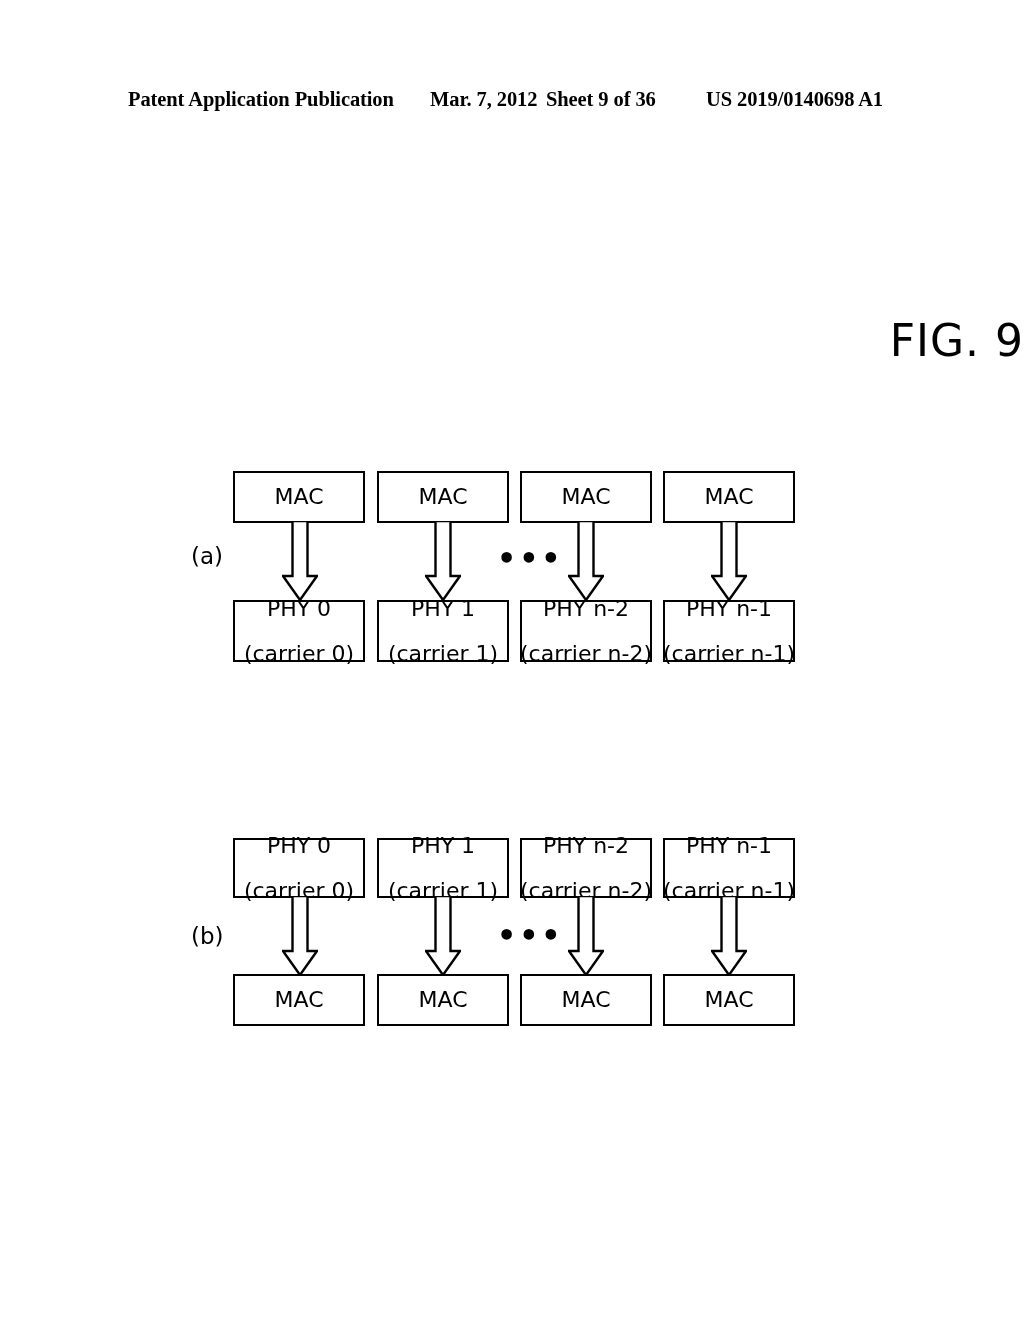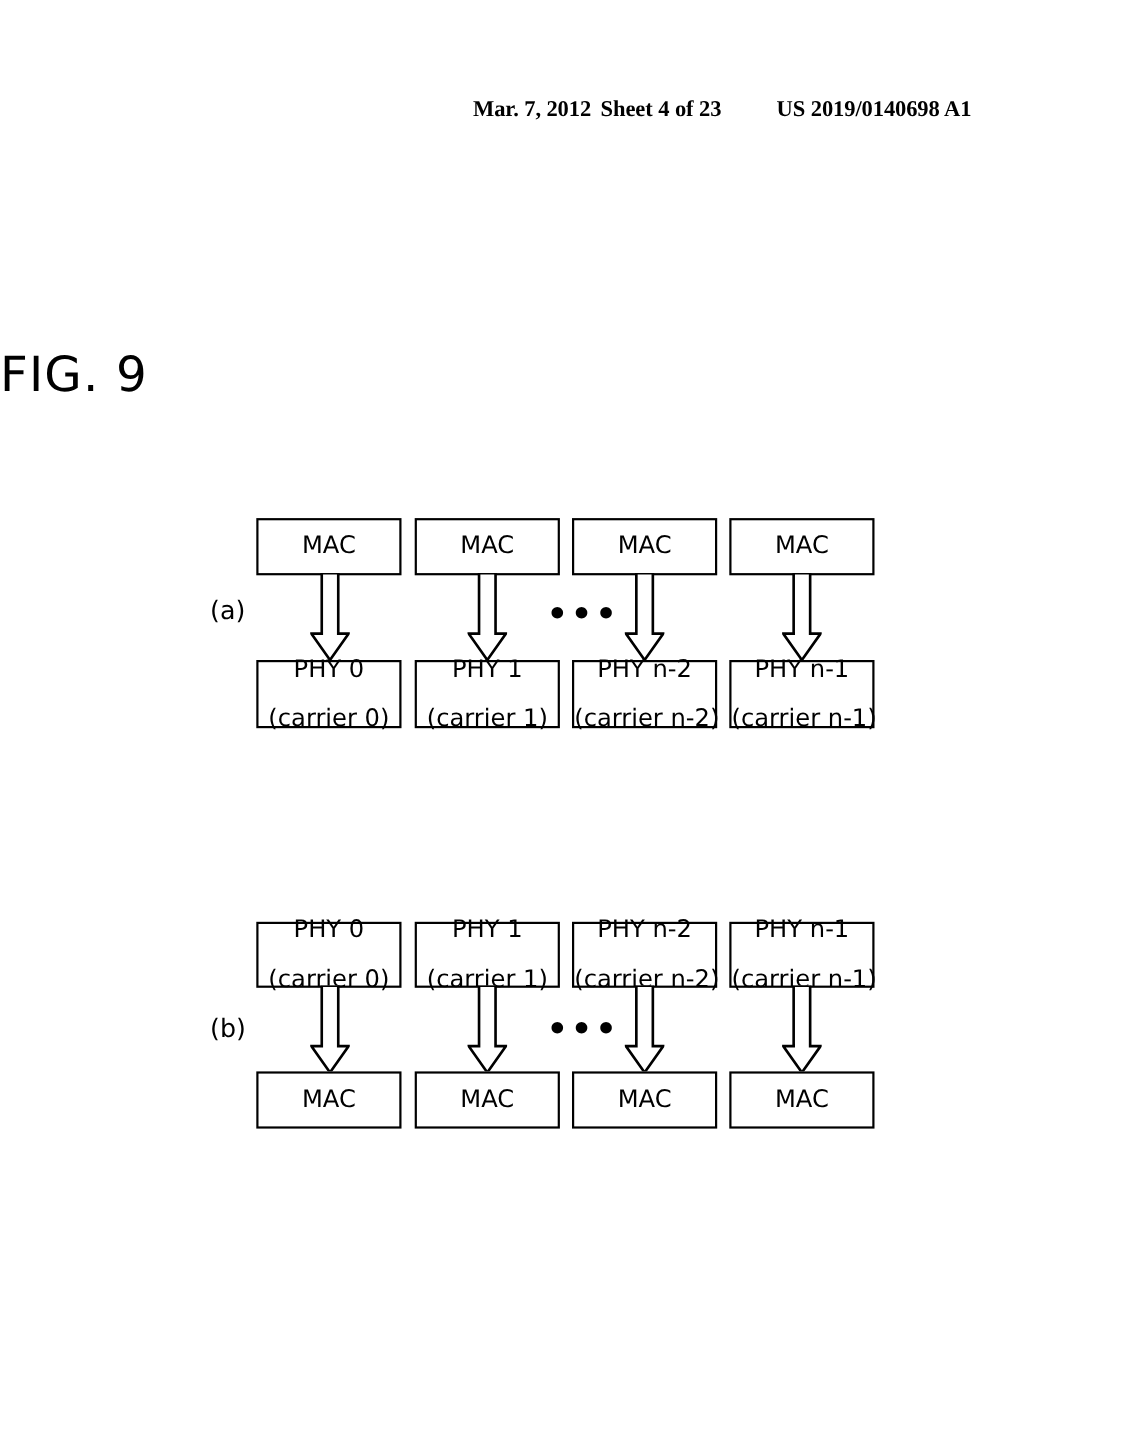--- a/index.html
+++ b/index.html
@@ -34,35 +34,36 @@
   .hdr-date  { position: absolute; left: 430px; top: 0; }
   .hdr-sheet { position: absolute; left: 546px; top: 0; }
   .hdr-num   { position: absolute; left: 706px; top: 0; }
 
   
   .fig-title {
     position: absolute;
     left: 0;
     top: 315px;
     width: 1024px;
-    text-align: left;
+    text-align: right;
     font-family: "DejaVu Sans", sans-serif;
     font-size: 44px;
     font-weight: 400;
     letter-spacing: 1px;
   }
 
   
   .node-box {
     position: absolute;
     box-sizing: border-box;
     border: 2.5px solid #000000;
     background: #ffffff;
     display: flex;
     flex-direction: column;
+    align-items: center;
     justify-content: center;
     font-family: "DejaVu Sans", sans-serif;
     font-size: 22px;
     line-height: 1.24;
     color: #000000;
     text-align: center;
     white-space: nowrap;
   }
   .node-box .line2 { font-size: 22px; margin-top: 18px; }
 
@@ -88,22 +89,23 @@
   
   .arrow-wrap {
     position: absolute;
   }
   .arrow-wrap svg { display: block; }
 </style>
 </head>
 <body>
 
 <div class="page-header">
+  <span class="hdr-pub">Patent Application Publication</span>
   <span class="hdr-date">Mar. 7, 2012</span>
-  <span class="hdr-sheet">Sheet 4 of 23</span>
+  <span class="hdr-sheet">Sheet 9 of 36</span>
   <span class="hdr-num">US 2019/0140698 A1</span>
 </div>
 
 <div class="fig-title">FIG. 9</div>
 
 <div>
 
   <span class="section-label" style="left:191px; top:543px;">(a)</span>
 
   <div class="node-box" style="left:233px; top:471px; width:132px; height:52px;">

